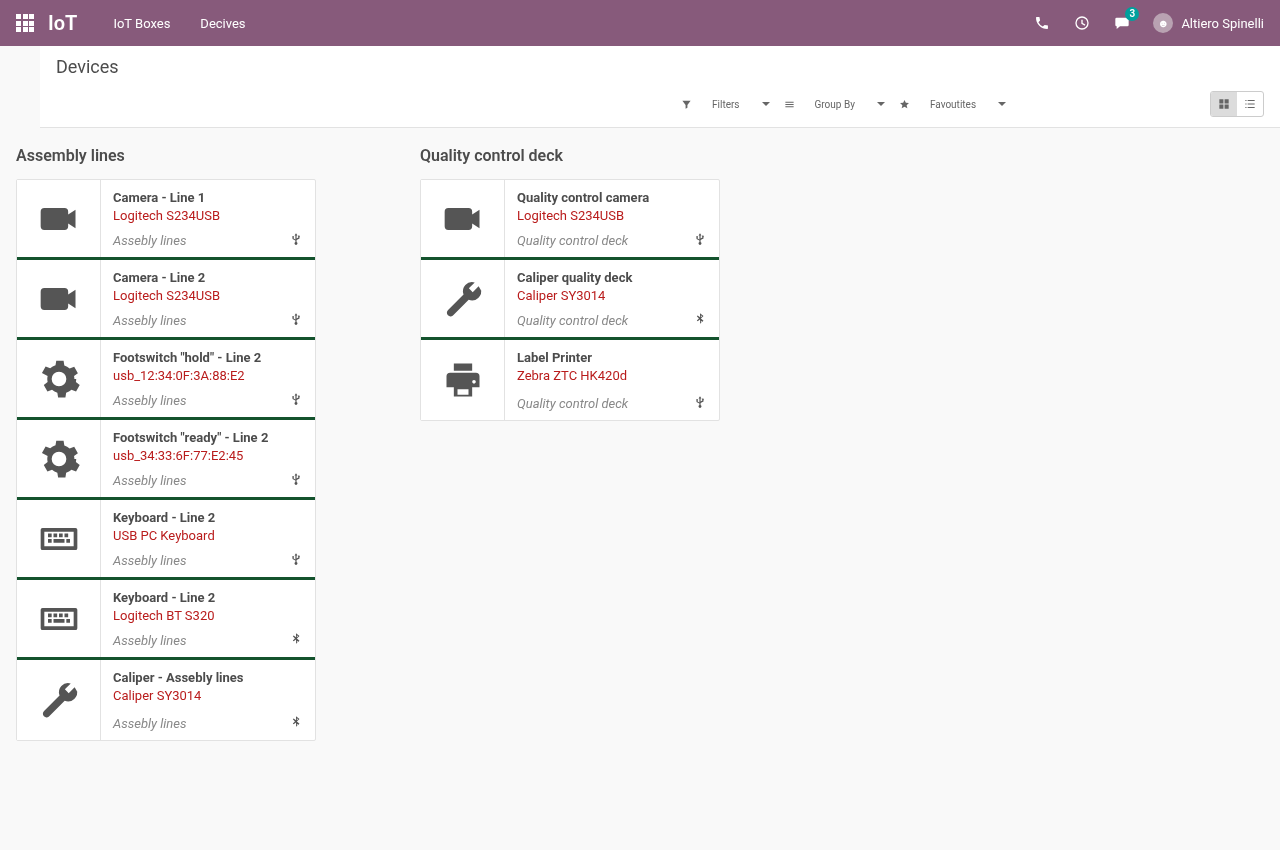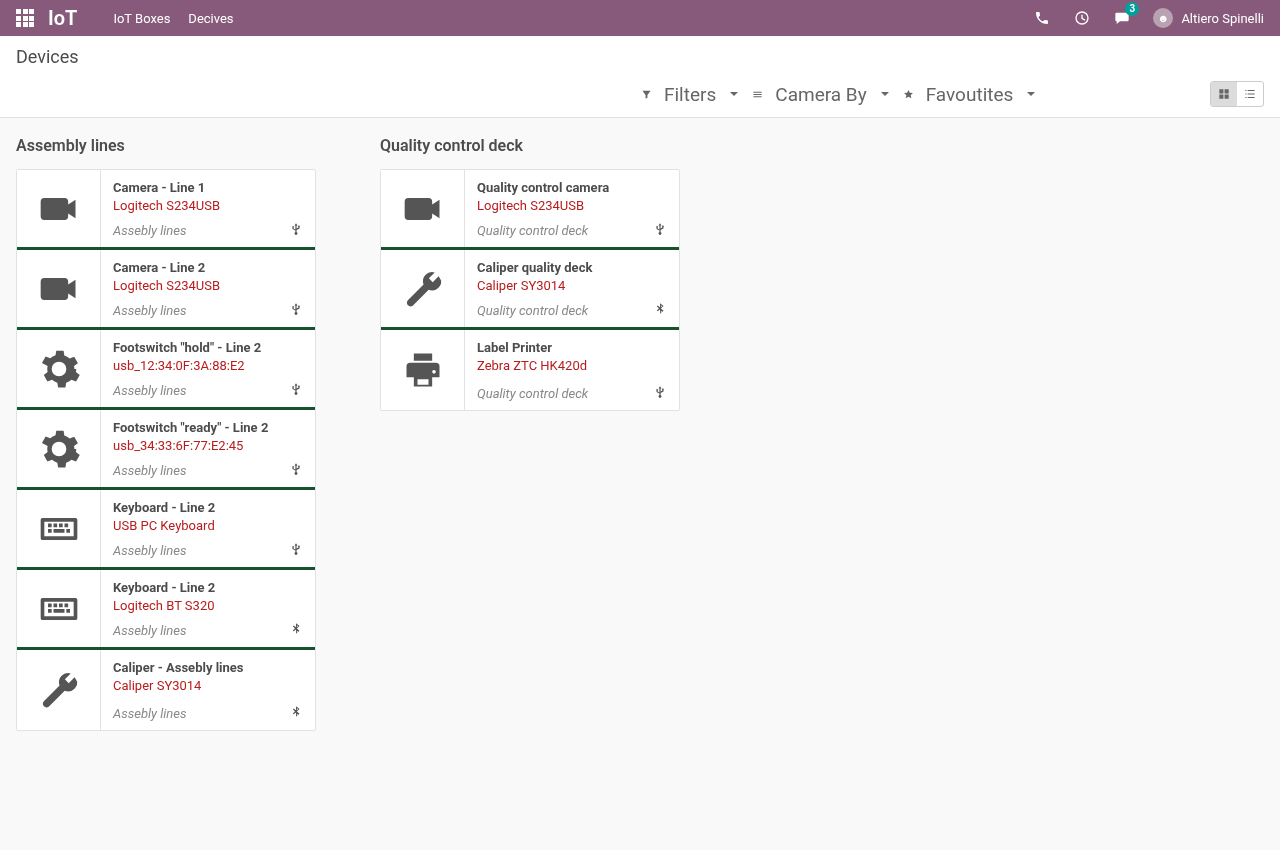--- a/index.html
+++ b/index.html
@@ -8,77 +8,78 @@
     font-size: 13px;
     color: #4c4c4c;
     background: #f9f9f9;
     width: 1280px;
     height: 850px;
     overflow: hidden;
   }
 
   
   .topnav {
-    height: 36px;
+    height: 46px;
     background: #875a7b;
     color: #fff;
     display: flex;
     align-items: center;
     padding: 0 16px;
   }
   .topnav .apps-grid { width: 18px; height: 18px; display: grid; grid-template-columns: repeat(3,5px); grid-template-rows: repeat(3,5px); gap: 1.5px; }
   .topnav .apps-grid span { background:#fff; }
   .brand { font-size: 20px; font-weight: 600; margin-left: 14px; }
-  .nav-links { display: flex; margin-left: 36px; gap: 18px; }
+  .nav-links { display: flex; margin-left: 36px; gap: 30px; }
   .nav-links a { color: #fff; text-decoration: none; font-size: 13px; }
   .nav-spacer { flex: 1; }
   .nav-icons { display: flex; align-items: center; gap: 22px; }
   .nav-icon { position: relative; width: 18px; height: 18px; display: flex; align-items:center; justify-content:center; }
   .nav-icon svg { fill:#fff; width:16px; height:16px; }
   .badge {
     position: absolute; top:-7px; right:-8px; background:#00a09d; color:#fff;
     font-size:10px; line-height:1; padding:2px 4px; border-radius:8px; min-width:14px;
     text-align:center; font-weight:600;
   }
   .user { display:flex; align-items:center; gap:8px; font-size:13px; }
   .avatar { width:20px; height:20px; border-radius:50%; background:#b9a2b2; display:flex; align-items:center; justify-content:center; font-size:11px; color:#fff; }
 
   
   .controlbar {
     background: #fff;
     border-bottom: 1px solid #e2e2e2;
+    margin-left: 40px;
   }
   .controlbar-row1 { display:flex; align-items:center; padding: 10px 16px 0 16px; }
   .page-title { font-size:18px; color:#4c4c4c; font-weight:400; }
   .cb-spacer { flex:1; }
   .search-wrap { width:625px; position:relative; }
   .search-input {
     width:100%; border:none; border-bottom:1px solid #ccc; background:transparent;
     padding:4px 24px 4px 2px; font-size:13px; outline:none; color:#4c4c4c;
   }
   .search-input::placeholder { color:#999; }
   .search-btn { position:absolute; right:0; top:0; width:20px; height:20px; display:flex; align-items:center; justify-content:center; }
   .search-btn svg { fill:#666; width:14px; height:14px; }
 
   .controlbar-row2 { display:flex; align-items:center; padding: 14px 16px 10px 16px; }
   .cb-left-pad { width: 625px; }
   .filter-group { display:flex; gap:14px; margin-left:0; }
-  .filter-btn { display:flex; align-items:center; gap:12px; color:#666; cursor:pointer; font-size:19px; }
+  .filter-btn { display:flex; align-items:center; gap:20px; color:#666; cursor:pointer; font-size:10px; }
   .filter-btn svg { fill:#666; width:11px; height:11px; }
   .caret { width:0; height:0; border-left:4px solid transparent; border-right:4px solid transparent; border-top:4px solid #666; margin-left:2px; }
   .view-switch { margin-left:auto; display:flex; border:1px solid #ccc; border-radius:3px; overflow:hidden; }
   .view-btn { width:26px; height:24px; display:flex; align-items:center; justify-content:center; cursor:pointer; }
   .view-btn.active { background:#dcdcdc; }
   .view-btn svg { fill:#666; width:14px; height:14px; }
 
   
   .kanban {
     padding: 18px 16px;
     display: flex;
-    gap: 64px;
+    gap: 104px;
     align-items: flex-start;
   }
   .column { width: 300px; }
   .col-title { font-size:16px; font-weight:600; color:#4c4c4c; margin-bottom:14px; }
   .cards { border:1px solid #e2e2e2; border-radius:2px; background:#fff; }
   .card { display:flex; border-bottom:3px solid #14532d; height:80px; }
   .card:last-child { border-bottom:none; }
   .card-icon {
     width:84px; border-right:1px solid #e2e2e2; display:flex; align-items:center;
     justify-content:center; background:#fff;
@@ -201,21 +202,21 @@
         <svg>
             <use href="#ico-funnel"></use>
           </svg>
         <span>Filters</span>
         <span class="caret"></span>
       </div>
       <div class="filter-btn">
         <svg>
             <use href="#ico-bars"></use>
           </svg>
-        <span>Camera By</span>
+        <span>Group By</span>
         <span class="caret"></span>
       </div>
       <div class="filter-btn">
         <svg>
             <use href="#ico-star"></use>
           </svg>
         <span>Favoutites</span>
         <span class="caret"></span>
       </div>
     </div>

